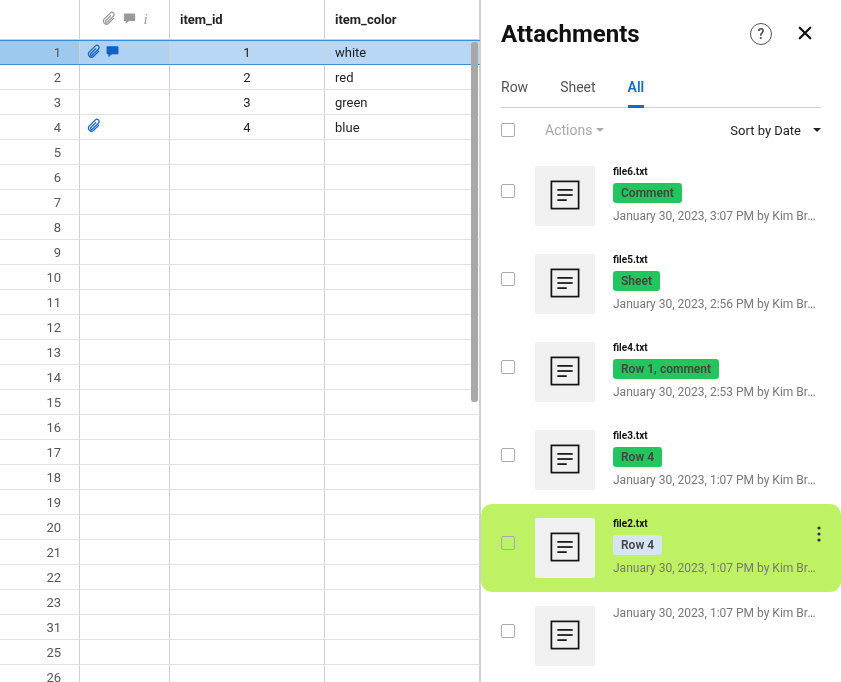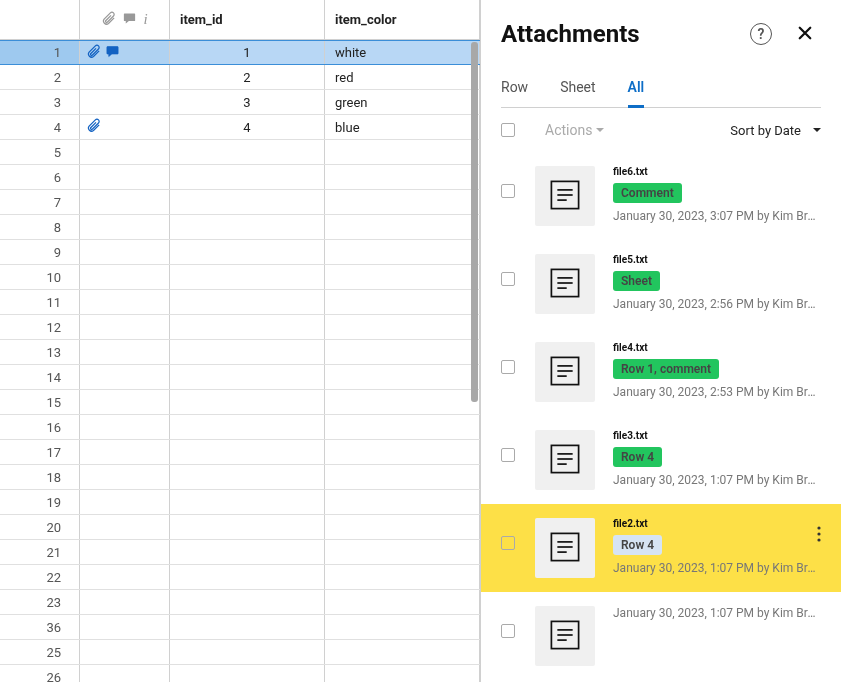--- a/index.html
+++ b/index.html
@@ -212,21 +212,22 @@
       overflow: hidden;
       margin: 0 -20px;
     }
     .att-item {
       display: flex;
       align-items: flex-start;
       padding: 14px 20px;
       position: relative;
     }
     .att-item.hover {
-      background: #fde047;
+      background: #bef264;
+      border-radius: 11px;
     }
     .att-item .cbx-wrap {
       flex: 0 0 34px;
       padding-top: 18px;
     }
     .thumb {
       flex: 0 0 60px;
       height: 60px;
       background: #f0f0f0;
       border-radius: 2px;
@@ -445,21 +446,21 @@
         <div class="cell center"></div>
         <div class="cell"></div>
       </div>
       <div class="sheet-row">
         <div class="rownum">23</div>
         <div class="row-indicators"></div>
         <div class="cell center"></div>
         <div class="cell"></div>
       </div>
       <div class="sheet-row">
-        <div class="rownum">36</div>
+        <div class="rownum">31</div>
         <div class="row-indicators"></div>
         <div class="cell center"></div>
         <div class="cell"></div>
       </div>
       <div class="sheet-row">
         <div class="rownum">25</div>
         <div class="row-indicators"></div>
         <div class="cell center"></div>
         <div class="cell"></div>
       </div>

